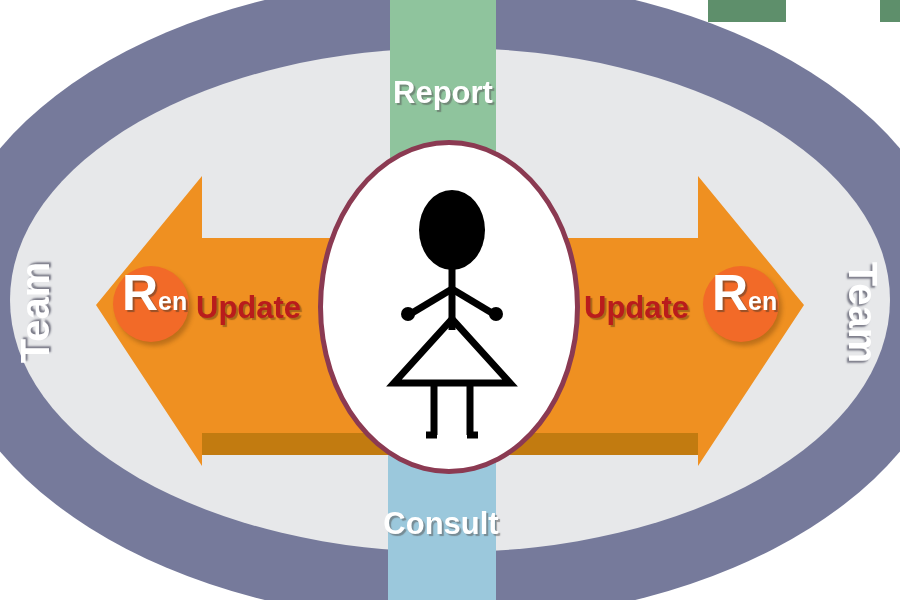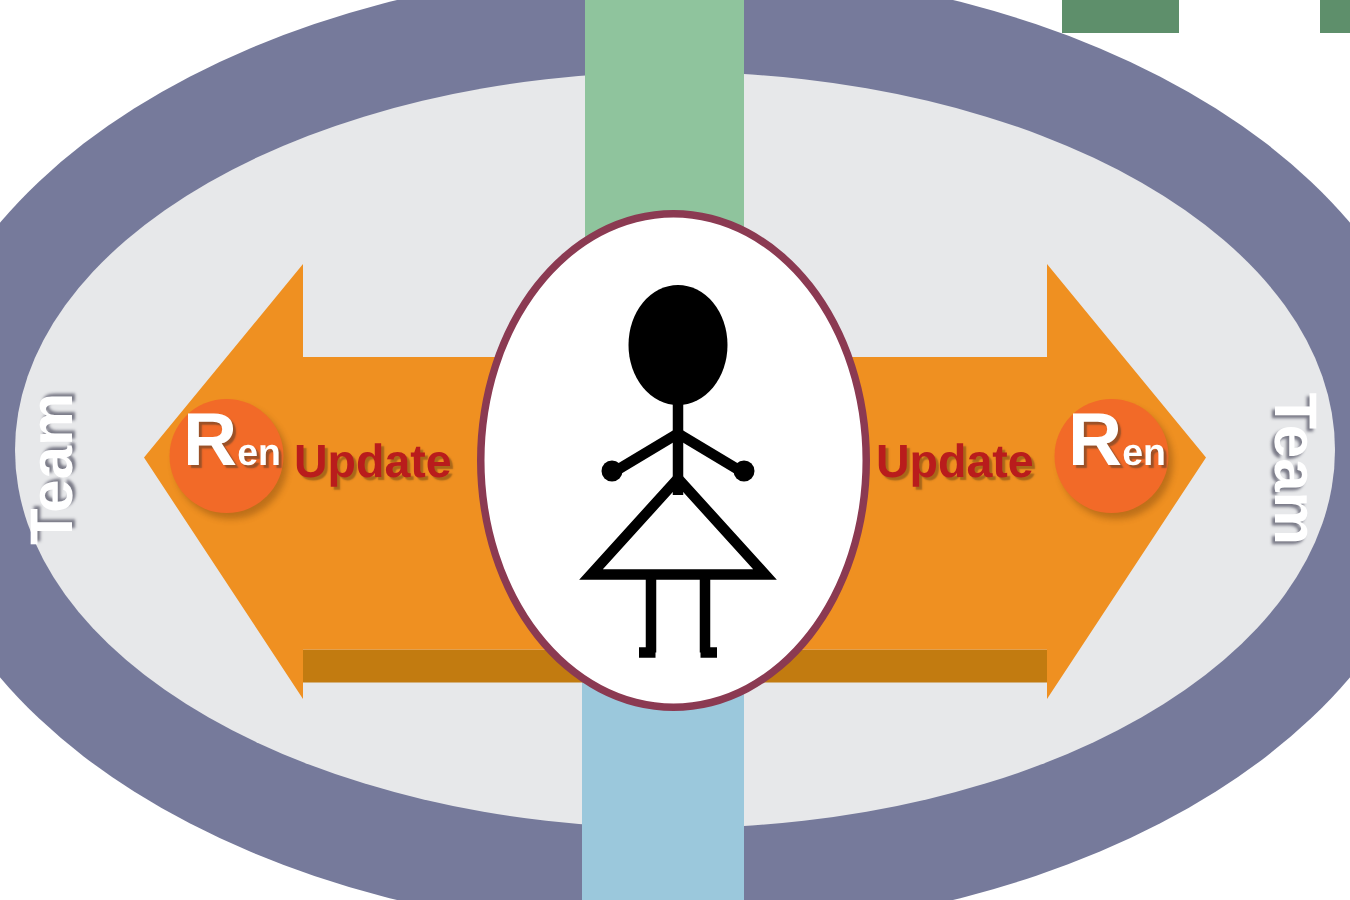--- a/index.html
+++ b/index.html
@@ -186,17 +186,19 @@
 
   <div class="ren-badge ren-left"></div>
   <div class="ren-text ren-left-text"><span class="big">R</span><span class="small">en</span></div>
 
   <div class="ren-badge ren-right"></div>
   <div class="ren-text ren-right-text"><span class="big">R</span><span class="small">en</span></div>
 
   <div class="update-label update-left">Update</div>
   <div class="update-label update-right">Update</div>
 
+  <div class="v-label report-label">Report</div>
+  <div class="v-label consult-label">Consult</div>
 
   <div class="team-label team-left">Team</div>
   <div class="team-label team-right">Team</div>
 
 </div>
 
 </body></html>

